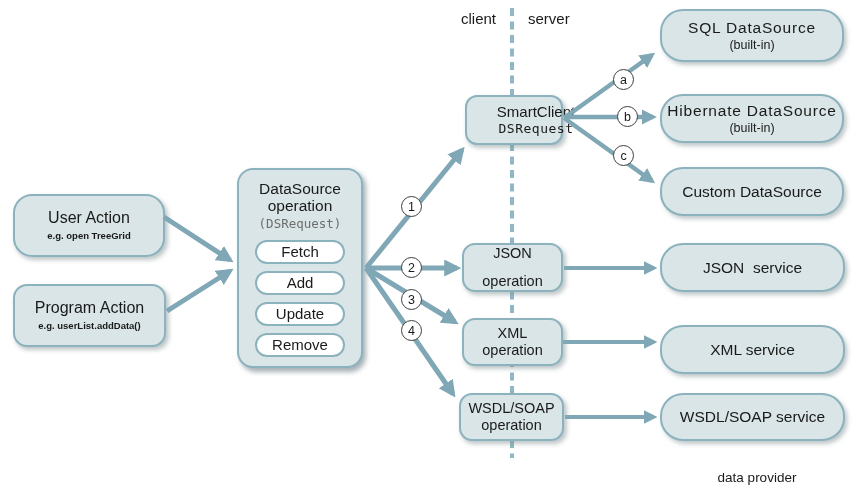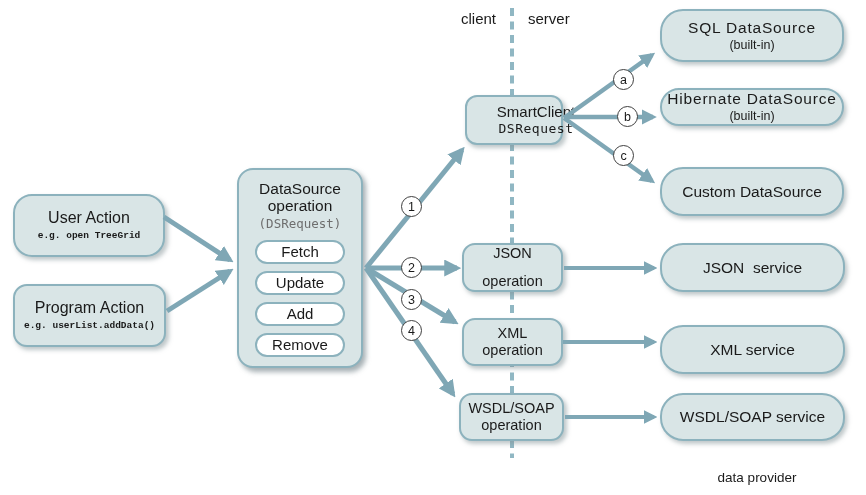--- a/index.html
+++ b/index.html
@@ -22,21 +22,21 @@
     display:flex;flex-direction:column;align-items:center;justify-content:center;
     box-shadow:2.5px 3px 4px rgba(130,145,150,.5);
     text-align:center;line-height:1.15;
   }
   .bx.big-radius{border-radius:23px;}
   .t{font-size:15.5px;white-space:pre-wrap;}
   .t.sm{font-size:14.5px;}
   .t.ls{letter-spacing:0.8px;}
   .sub{font-size:12.5px;margin-top:1px;}
   .mono-ex{
-    font-family:Liberation Mono, monospace;font-weight:bold;
+    font-family:Liberation Sans, sans-serif;font-weight:bold;
     font-size:9.5px;margin-top:4px;white-space:nowrap;
   }
   .mono-req{
     font-family:"DejaVu Sans Mono",monospace;font-size:12.5px;
     color:var(--muted-text,#6e6e6e);margin-top:2px;
   }
   .mono-bold{
     font-family:"DejaVu Sans Mono",monospace;font-weight:normal;font-size:13px;
     letter-spacing:0.5px;margin-top:1px;
   }
@@ -84,22 +84,22 @@
     <div class="t" style="font-size:16px;">Program Action</div>
     <div class="mono-ex">e.g. userList.addData()</div>
   </div>
 
   <div class="bx" id="datasource-operation" style="left:237px;top:168px;width:126px;height:200px;border-radius:16px;">
     <div class="t">DataSource</div>
     <div class="t">operation</div>
     <div class="mono-req">(DSRequest)</div>
     <div class="pills">
       <div class="pill">Fetch</div>
+      <div class="pill">Add</div>
       <div class="pill">Update</div>
-      <div class="pill">Add</div>
       <div class="pill">Remove</div>
     </div>
   </div>
 
   <div class="bx" id="smartclient-dsrequest" style="left:465px;top:95px;width:98px;height:50px;border-radius:12px;padding-left:44px;">
     <div class="t" style="font-size:15px;">SmartClient</div>
     <div class="mono-bold">DSRequest</div>
   </div>
 
   <div class="bx" id="json-operation" style="left:462px;top:243px;width:101px;height:49px;border-radius:13px;justify-content:space-between;">
@@ -115,21 +115,21 @@
   <div class="bx" id="wsdl-operation" style="left:459px;top:393px;width:105px;height:48px;border-radius:13px;">
     <div class="t sm">WSDL/SOAP</div>
     <div class="t sm">operation</div>
   </div>
 
   <div class="bx big-radius" id="sql-datasource" style="left:660px;top:9px;width:184px;height:53px;">
     <div class="t ls">SQL DataSource</div>
     <div class="sub">(built-in)</div>
   </div>
 
-  <div class="bx big-radius" id="hibernate-datasource" style="left:660px;top:88px;width:184px;height:38px;">
+  <div class="bx big-radius" id="hibernate-datasource" style="left:660px;top:94px;width:184px;height:49px;">
     <div class="t ls">Hibernate DataSource</div>
     <div class="sub">(built-in)</div>
   </div>
 
   <div class="bx big-radius" id="custom-datasource" style="left:660px;top:167px;width:184px;height:49px;text-align:center;">
     <div class="t">Custom DataSource</div>
   </div>
 
   <div class="bx big-radius" id="json-service" style="left:660px;top:243px;width:185px;height:49px;">
     <div class="t">JSON  service</div>

